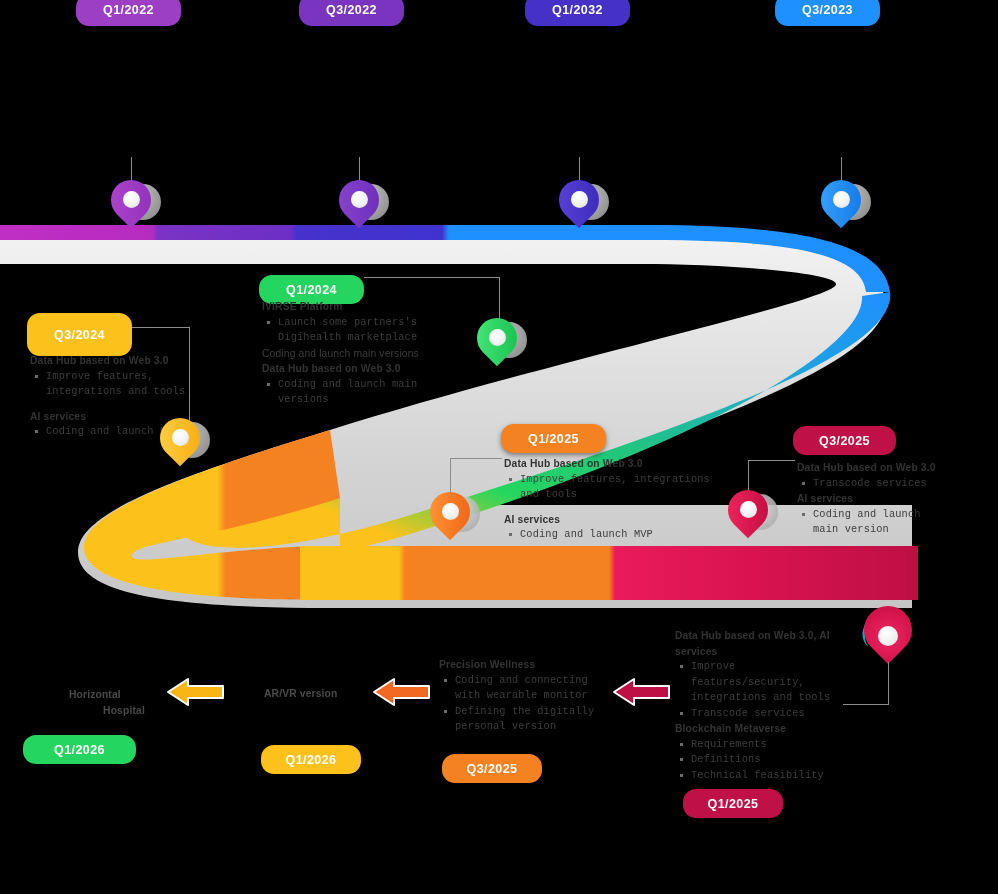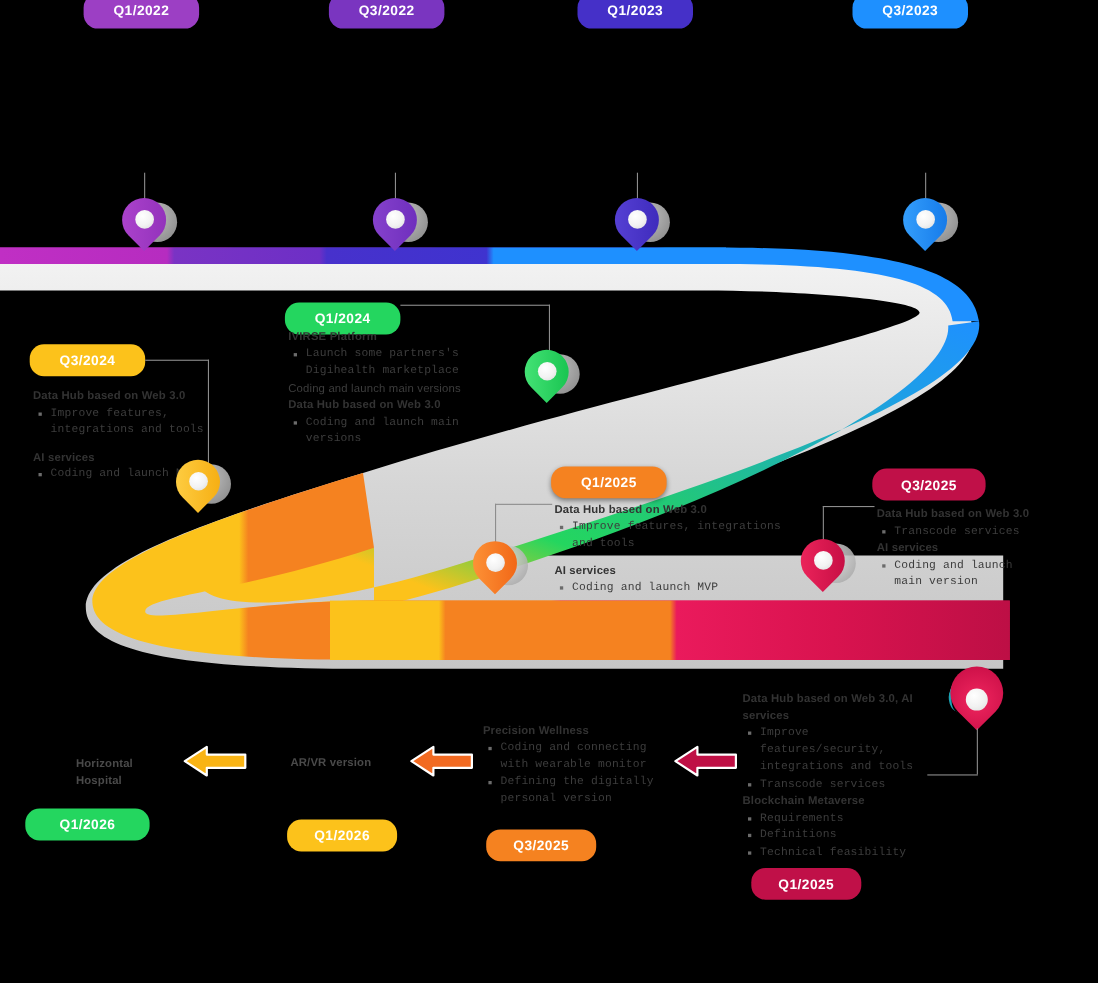--- a/index.html
+++ b/index.html
@@ -162,21 +162,21 @@
     <rect x="300" y="546" width="618" height="54" fill="url(#gBot)"></rect>
   </svg>
 
   <div class="pill" style="left:76px;top:-6px;width:105px;height:32px;background:#9c3fc4;">
     <span>Q1/2022</span>
   </div>
   <div class="pill" style="left:299px;top:-6px;width:105px;height:32px;background:#7a35c0;">
     <span>Q3/2022</span>
   </div>
   <div class="pill" style="left:525px;top:-6px;width:105px;height:32px;background:#4530c8;">
-    <span>Q1/2023</span>
+    <span>Q1/2032</span>
   </div>
   <div class="pill" style="left:775px;top:-6px;width:105px;height:32px;background:#1e90ff;">
     <span>Q3/2023</span>
   </div>
 
   <div class="pin" style="left:111px;top:180px;">
     <div class="stem"></div>
     <div class="shadowdisc"></div>
     <div class="body" style="background:linear-gradient(135deg,#b045cf,#8e2fb8);"></div>
     <div class="dot"></div>
@@ -193,21 +193,21 @@
     <div class="body" style="background:linear-gradient(135deg,#5a44d8,#3a27b8);"></div>
     <div class="dot"></div>
   </div>
   <div class="pin" style="left:821px;top:180px;">
     <div class="stem"></div>
     <div class="shadowdisc"></div>
     <div class="body" style="background:linear-gradient(135deg,#3aa5ff,#1074e6);"></div>
     <div class="dot"></div>
   </div>
 
-  <div class="pill" style="left:27px;top:313px;width:105px;height:29px;background:#fcc21b;">
+  <div class="pill" style="left:27px;top:313px;width:105px;height:43px;background:#fcc21b;">
     <span>Q3/2024</span>
   </div>
   <div class="conn" style="left:132px;top:313px;width:60px;height:125px;">
     <div class="h" style="left:0;top:14px;width:58px;"></div>
     <div class="v" style="left:57px;top:14px;height:111px;"></div>
   </div>
   <div class="note" style="left:30px;top:353px;width:160px;">
     <span class="hd">Data Hub based on Web 3.0</span>
     <ul>
       <li>Improve features, integrations and tools</li>
@@ -344,19 +344,19 @@
 
   <div class="plabel" style="left:264px;top:686px;width:120px;">
     <span>AR/VR version</span>
   </div>
   <div class="pill" style="left:261px;top:745px;width:100px;height:29px;background:#fcc21b;">
     <span>Q1/2026</span>
   </div>
 
   <div class="plabel" style="left:53px;top:687px;width:110px;margin-left:16px;">
     <span style="display:block;">Horizontal</span>
-    <span style="display:block;">Hospital</span>
+    <span style="display:block;text-align:center;">Hospital</span>
   </div>
   <div class="pill" style="left:23px;top:735px;width:113px;height:29px;background:#24d65f;">
     <span>Q1/2026</span>
   </div>
 
 </div>
 
 </body></html>

